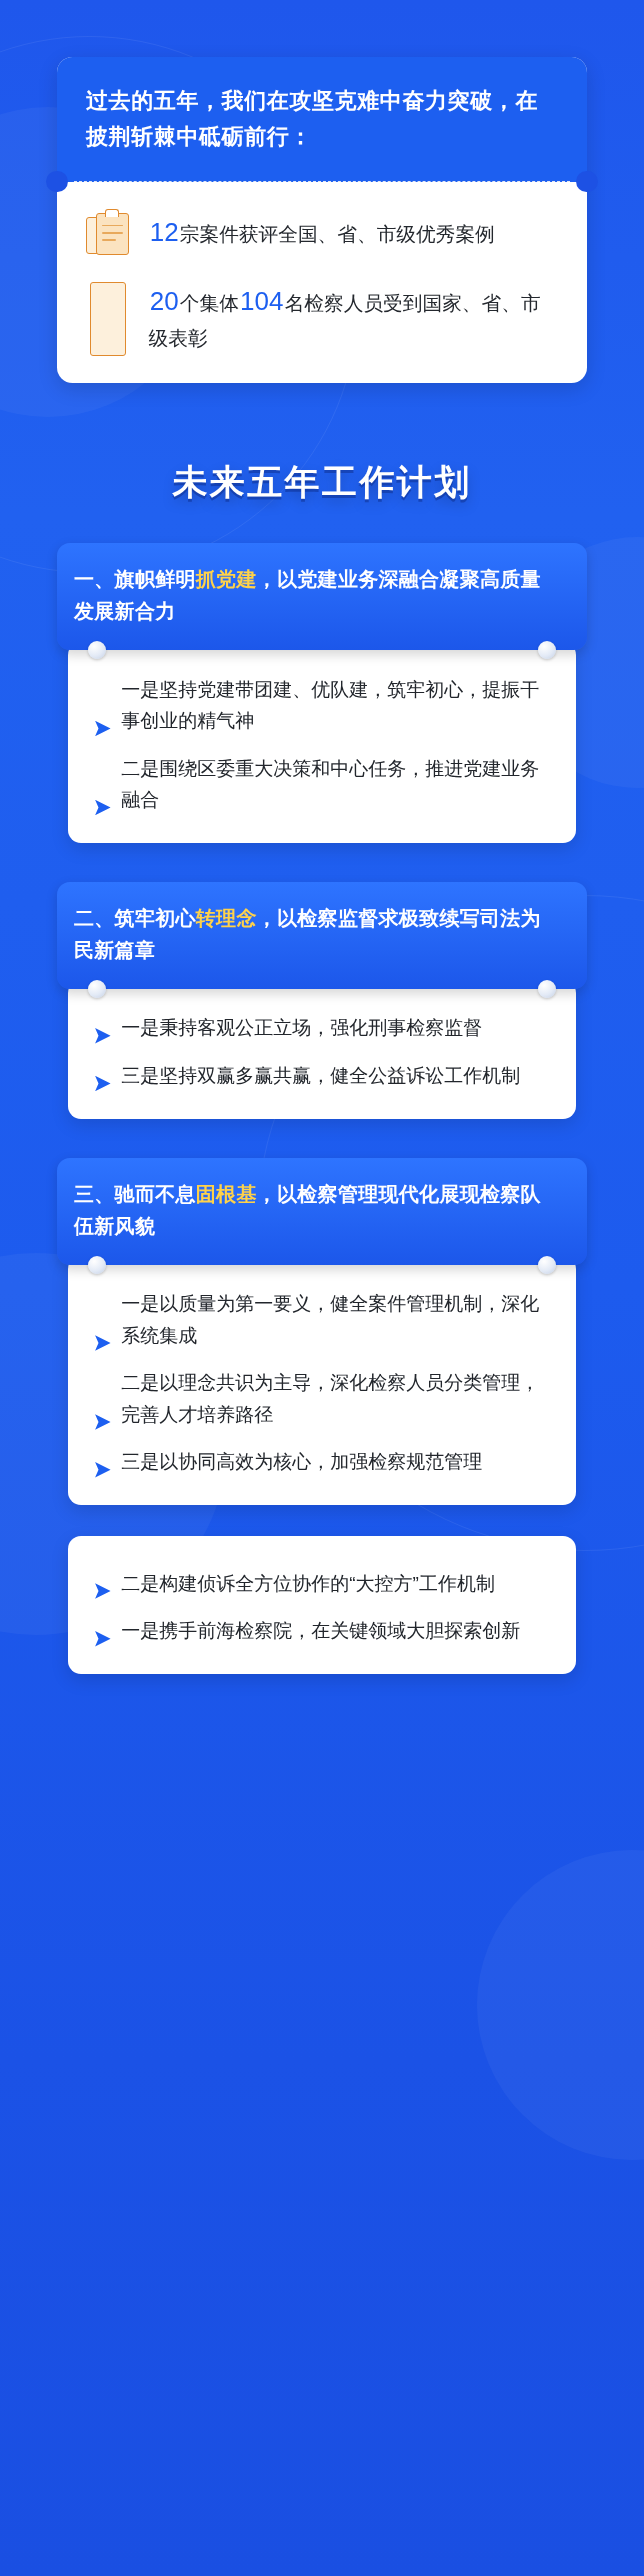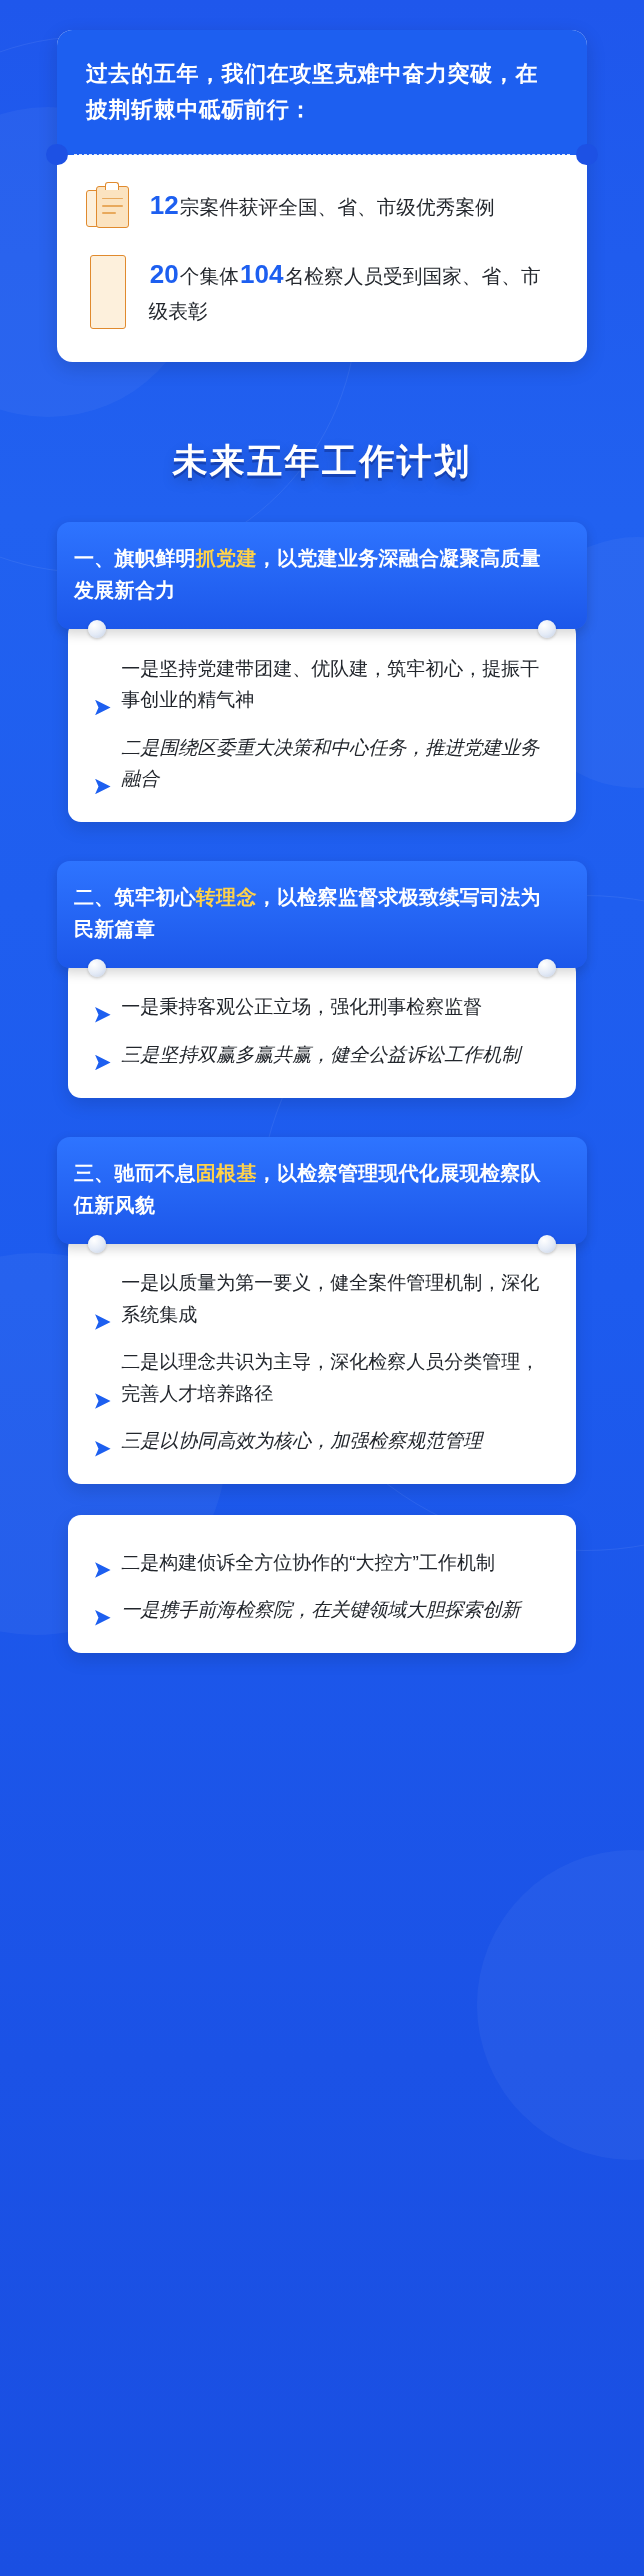--- a/index.html
+++ b/index.html
@@ -31,21 +31,21 @@
     border: 1.2px solid rgba(255,255,255,0.07);
     border-radius: 50%;
     pointer-events: none;
   }
   .bg-arc.a1 { width: 537px; height: 537px; left: -179px; top: 36px; }
   .bg-arc.a2 { width: 656px; height: 656px; right: -269px; top: 895px; }
 
   .page { position: relative; z-index: 2; padding: 0 0 72px 0; }
 
   
-  .top-wrap { padding: 30px 57px 0 57px; }
+  .top-wrap { padding: 57px 57px 0 57px; }
   .ticket {
     position: relative;
     background: #ffffff;
     border-radius: 15.5px;
     box-shadow: 0 6px 20px rgba(0,0,0,0.14);
   }
   .ticket-head {
     background: #1d5ff0;
     border-radius: 15.5px 15.5px 0 0;
     padding: 26px 29px 27.4px 29px;
@@ -79,37 +79,37 @@
   .ticket-body {
     padding: 27.4px 29px 29px 29px;
     border-radius: 0 0 15.5px 15.5px;
   }
   .stat-row {
     display: flex;
     align-items: flex-start;
     gap: 15.5px;
     margin-bottom: 20px;
   }
-  .stat-row:last-child { margin-bottom: 6px; }
+  .stat-row:last-child { margin-bottom: 0; }
   .stat-icon {
     flex: 0 0 auto;
     width: 47px; height: 49px;
     position: relative;
   }
   .stat-text {
     font-size: 19.7px;
     color: #24282e;
     line-height: 1.62;
     font-weight: 500;
     padding-top: 2.4px;
   }
   .num {
     color: #1d5ff0;
     font-size: 26px;
-    font-weight: bold;
+    font-weight: normal;
     font-family: "Liberation Sans", sans-serif;
     padding: 0 1.2px;
   }
 
   
   .ic-docs .sheetA, .ic-docs .sheetB {
     position: absolute;
     border: 1.8px solid #e08a2e;
     border-radius: 3px;
     background: #fdf0dc;
@@ -195,21 +195,21 @@
     box-shadow: 0 6px 18px rgba(0,0,0,0.13);
     position: relative;
     z-index: 1;
   }
   .bullet-item {
     display: flex;
     align-items: flex-end;
     gap: 10.7px;
     margin-bottom: 16.7px;
   }
-  .bullet-item:last-child { margin-bottom: 0; font-style: italic; }
+  .bullet-item:last-child { margin-bottom: 0; }
   .bullet-mark {
     flex: 0 0 auto;
     width: 15.5px; height: 15.5px;
     margin-top: 5.4px;
     background: #1d5ff0;
     clip-path: polygon(0 0, 100% 50%, 0 100%, 22% 50%);
   }
   .bullet-text {
     font-size: 19px;
     color: #22262c;

